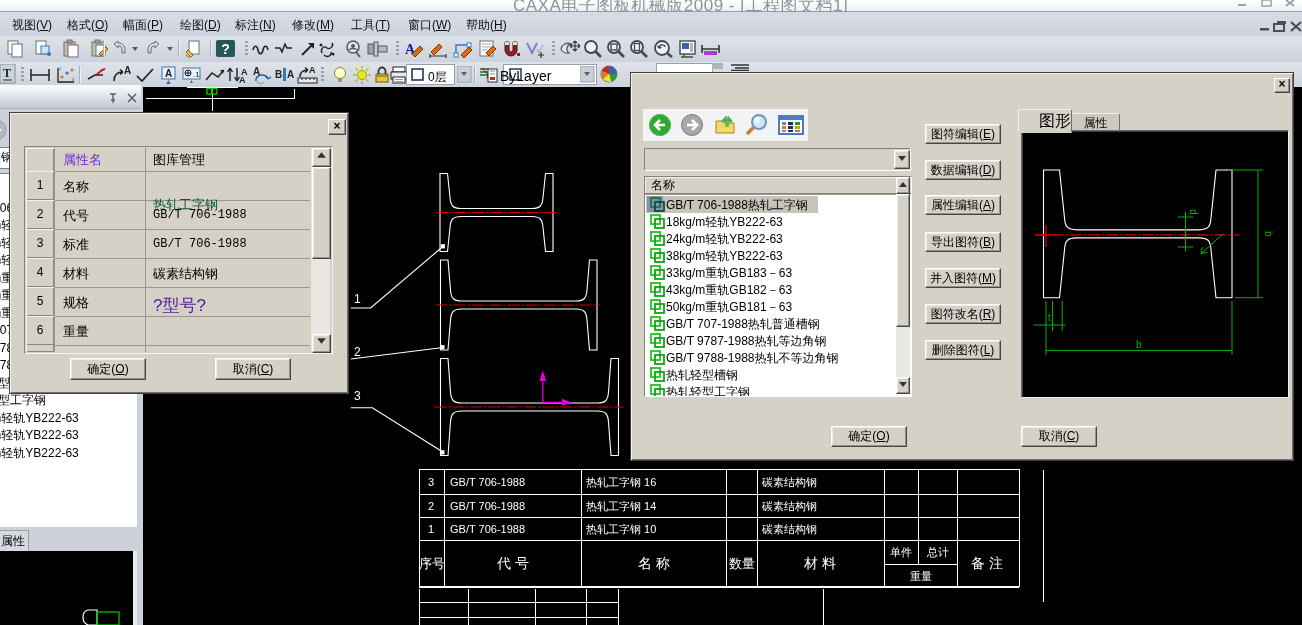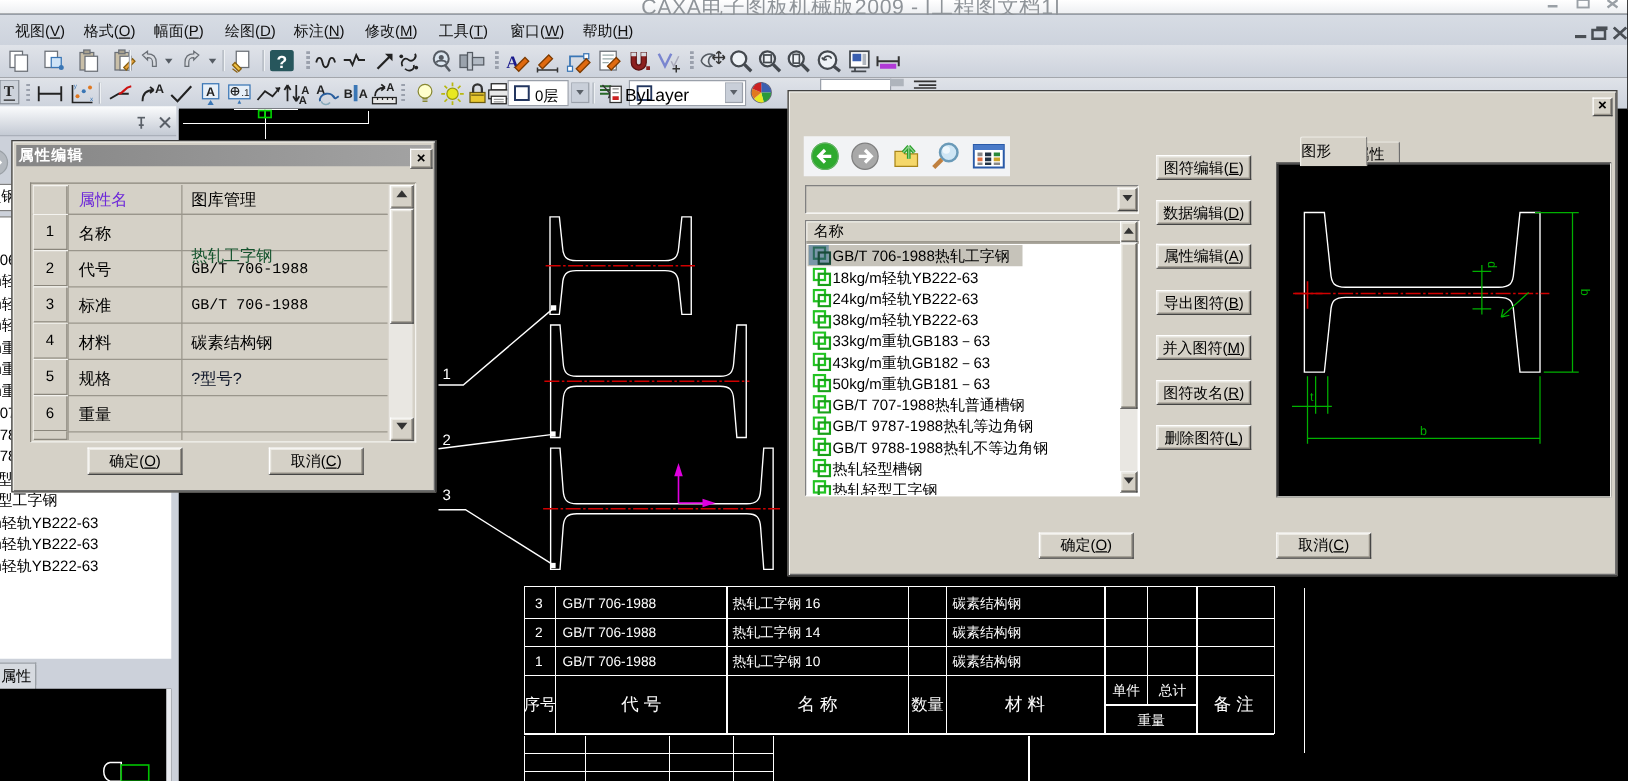--- a/index.html
+++ b/index.html
@@ -565,21 +565,21 @@
           <path d="M5 7 l4 -5 l-8 0 Z" fill="#333"></path>
         </svg></div>
 </div>
 <div class="btn" style="left:294px;top:51px;width:74px;height:18px;line-height:18px">图符编辑(<u>E</u>)</div>
 <div class="btn" style="left:294px;top:87px;width:74px;height:18px;line-height:18px">数据编辑(<u>D</u>)</div>
 <div class="btn" style="left:294px;top:122px;width:74px;height:18px;line-height:18px">属性编辑(<u>A</u>)</div>
 <div class="btn" style="left:294px;top:159px;width:74px;height:18px;line-height:18px">导出图符(<u>B</u>)</div>
 <div class="btn" style="left:294px;top:195px;width:74px;height:18px;line-height:18px">并入图符(<u>M</u>)</div>
 <div class="btn" style="left:294px;top:231px;width:74px;height:18px;line-height:18px">图符改名(<u>R</u>)</div>
 <div class="btn" style="left:294px;top:267px;width:74px;height:18px;line-height:18px">删除图符(<u>L</u>)</div>
-<div class="abs" style="left:409px;top:36px;width:52px;height:22px;background:#d5d1c7;border:1px solid;border-color:#f0efe9 #6e6e6e transparent #f0efe9;border-radius:2px 2px 0 0;font-size:12px;text-align:left;line-height:22px;z-index:3">图形</div>
+<div class="abs" style="left:387px;top:36px;width:52px;height:22px;background:#d5d1c7;border:1px solid;border-color:#f0efe9 #6e6e6e transparent #f0efe9;border-radius:2px 2px 0 0;font-size:16px;text-align:right;line-height:22px;z-index:3">图形</div>
 <div class="abs" style="left:440px;top:40px;width:47px;height:18px;background:#cdc9bf;border:1px solid;border-color:#f0efe9 #6e6e6e transparent #f0efe9;border-radius:2px 2px 0 0;font-size:12px;text-align:center;line-height:18px">属性</div>
 <div class="abs" style="left:390px;top:57px;width:266px;height:266px;background:#000;border:1px solid;border-color:#6e6e6e #f0efe9 #f0efe9 #6e6e6e;box-shadow:inset 1px 1px 0 #3a3a3a;z-index:2">
 <svg class="abs" style="left:0;top:0" width="266" height="266" viewBox="0 0 266 266">
 <path d="M 21.5,39 L 37.5,39 L 42.5,86.85 C 43.0,95.85 45.5,98.85 54.5,98.85 L 177.0,98.85 C 186.0,98.85 188.5,95.85 189.0,86.85 L 194.0,39 L 210,39 L 210,166.7 L 194.0,166.7 L 189.0,118.85 C 188.5,109.85 186.0,106.85 177.0,106.85 L 54.5,106.85 C 45.5,106.85 43.0,109.85 42.5,118.85 L 37.5,166.7 L 21.5,166.7 Z" fill="none" stroke="#fff" stroke-width="1.1"></path>
 <path d="M12.5,103.8 L217.5,103.8" stroke="#d00000" stroke-width="1.2" stroke-dasharray="12 2 2 2"></path>
 <path d="M24,94 L24,116" stroke="#d00000" stroke-width="1.3"></path>
 <path d="M14,103.8 L36,103.8" stroke="#d00000" stroke-width="1.3"></path>
 <path d="M206,39 L241,39 M213,166.7 L241,166.7 M236,39 L236,166.7" stroke="#00b000" stroke-width="1"></path>
 <text x="243" y="100" font-size="10" fill="#00b000" transform="rotate(90 243 100)">b</text>
 <path d="M24,170 L24,224 M210,170 L210,224 M24,219.6 L210,219.6" stroke="#00b000" stroke-width="1"></path>
@@ -588,21 +588,20 @@
 <text x="26" y="190" font-size="10" fill="#00b000">t</text>
 <path d="M163.5,81 L163.5,120.5 M156,86 L171,86 M156,116 L171,116" stroke="#00b000" stroke-width="1"></path>
 <text x="168" y="78" font-size="10" fill="#00b000" transform="rotate(90 168 78)">d</text>
 <path d="M179,122.7 L201,102.9 M179,122.7 l6.5,-1.5 M179,122.7 l1.5,-6.5" stroke="#00b000" stroke-width="1"></path>
 </svg>
 </div>
 <div class="btn" style="left:200px;top:353px;width:74px;height:19px;line-height:19px">确定(<u>O</u>)</div>
 <div class="btn" style="left:390px;top:353px;width:74px;height:19px;line-height:19px">取消(<u>C</u>)</div>
 </div>
 <div class="abs dlg" id="dlgattr" style="left:9px;top:112px;width:338px;height:280px">
-<div class="dlgtitle">属性编辑</div>
 <div class="xbtn" style="left:318px;top:6px">×</div>
 <div class="abs" style="left:14px;top:33px;width:307px;height:206px;border:1px solid;border-color:#8a867c #f4f3ef #f4f3ef #8a867c;background:#d5d1c7;overflow:hidden">
 <div style="position:absolute;left:1px;top:1px;width:284px;height:23px;background:#d5d1c7;border-bottom:1px solid #9a968c"></div>
 <div style="position:absolute;left:29px;top:1px;width:1px;height:204px;background:#9a968c"></div>
 <div style="position:absolute;left:120px;top:1px;width:1px;height:204px;background:#9a968c"></div>
 <div style="position:absolute;left:1px;top:24px;width:284px;height:1px;background:#9a968c"></div>
 <div style="position:absolute;left:1px;top:53px;width:284px;height:1px;background:#9a968c"></div>
 <div style="position:absolute;left:1px;top:82px;width:284px;height:1px;background:#9a968c"></div>
 <div style="position:absolute;left:1px;top:111px;width:284px;height:1px;background:#9a968c"></div>
 <div style="position:absolute;left:1px;top:140px;width:284px;height:1px;background:#9a968c"></div>
@@ -618,21 +617,21 @@
 <div style="position:absolute;left:38px;top:60px;font-size:13px;color:#000">代号</div>
 <div style="position:absolute;left:128px;top:61px;font-size:12px;font-family:'Liberation Mono',monospace;color:#000">GB/T 706-1988</div>
 <div style="position:absolute;left:1px;top:82px;width:28px;height:29px;background:#d5d1c7;box-shadow:inset 1px 1px 0 #f4f3ef,inset -1px -1px 0 #8a867c;font-size:12px;color:#000;text-align:center;line-height:29px">3</div>
 <div style="position:absolute;left:38px;top:89px;font-size:13px;color:#000">标准</div>
 <div style="position:absolute;left:128px;top:90px;font-size:12px;font-family:'Liberation Mono',monospace;color:#000">GB/T 706-1988</div>
 <div style="position:absolute;left:1px;top:111px;width:28px;height:29px;background:#d5d1c7;box-shadow:inset 1px 1px 0 #f4f3ef,inset -1px -1px 0 #8a867c;font-size:12px;color:#000;text-align:center;line-height:29px">4</div>
 <div style="position:absolute;left:38px;top:118px;font-size:13px;color:#000">材料</div>
 <div style="position:absolute;left:128px;top:118px;font-size:13px;color:#000">碳素结构钢</div>
 <div style="position:absolute;left:1px;top:140px;width:28px;height:29px;background:#d5d1c7;box-shadow:inset 1px 1px 0 #f4f3ef,inset -1px -1px 0 #8a867c;font-size:12px;color:#000;text-align:center;line-height:29px">5</div>
 <div style="position:absolute;left:38px;top:147px;font-size:13px;color:#000">规格</div>
-<div style="position:absolute;left:128px;top:147px;font-size:13px;color:#0f172a">?型号?</div>
+<div style="position:absolute;left:128px;top:147px;font-size:17px;color:#4c1d95">?型号?</div>
 <div style="position:absolute;left:1px;top:169px;width:28px;height:29px;background:#d5d1c7;box-shadow:inset 1px 1px 0 #f4f3ef,inset -1px -1px 0 #8a867c;font-size:12px;color:#000;text-align:center;line-height:29px">6</div>
 <div style="position:absolute;left:38px;top:176px;font-size:13px;color:#000">重量</div>
 <div style="position:absolute;left:128px;top:176px;font-size:13px;color:#000"></div>
 <div style="position:absolute;left:286px;top:1px;width:19px;height:204px;background:#e9e7e2">
 <div class="btn" style="left:1px;top:0px;width:17px;height:17px"><svg width="11" height="10" viewBox="0 0 10 9">
             <path d="M5 2 l4 5 l-8 0 Z" fill="#333"></path>
           </svg></div>
 <div class="btn" style="left:1px;top:19px;width:17px;height:90px"></div>
 <div class="btn" style="left:1px;top:186px;width:17px;height:17px"><svg width="11" height="10" viewBox="0 0 10 9">
             <path d="M5 7 l4 -5 l-8 0 Z" fill="#333"></path>

